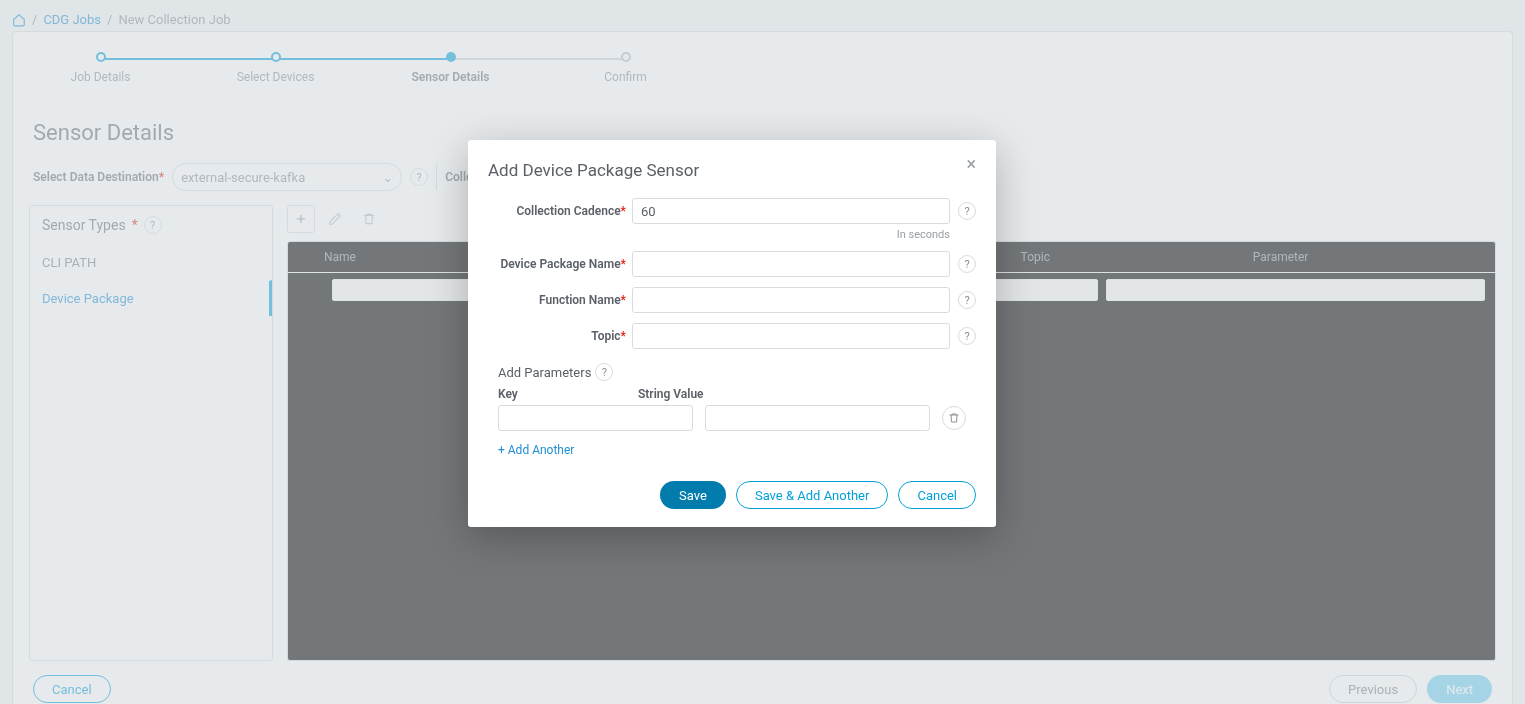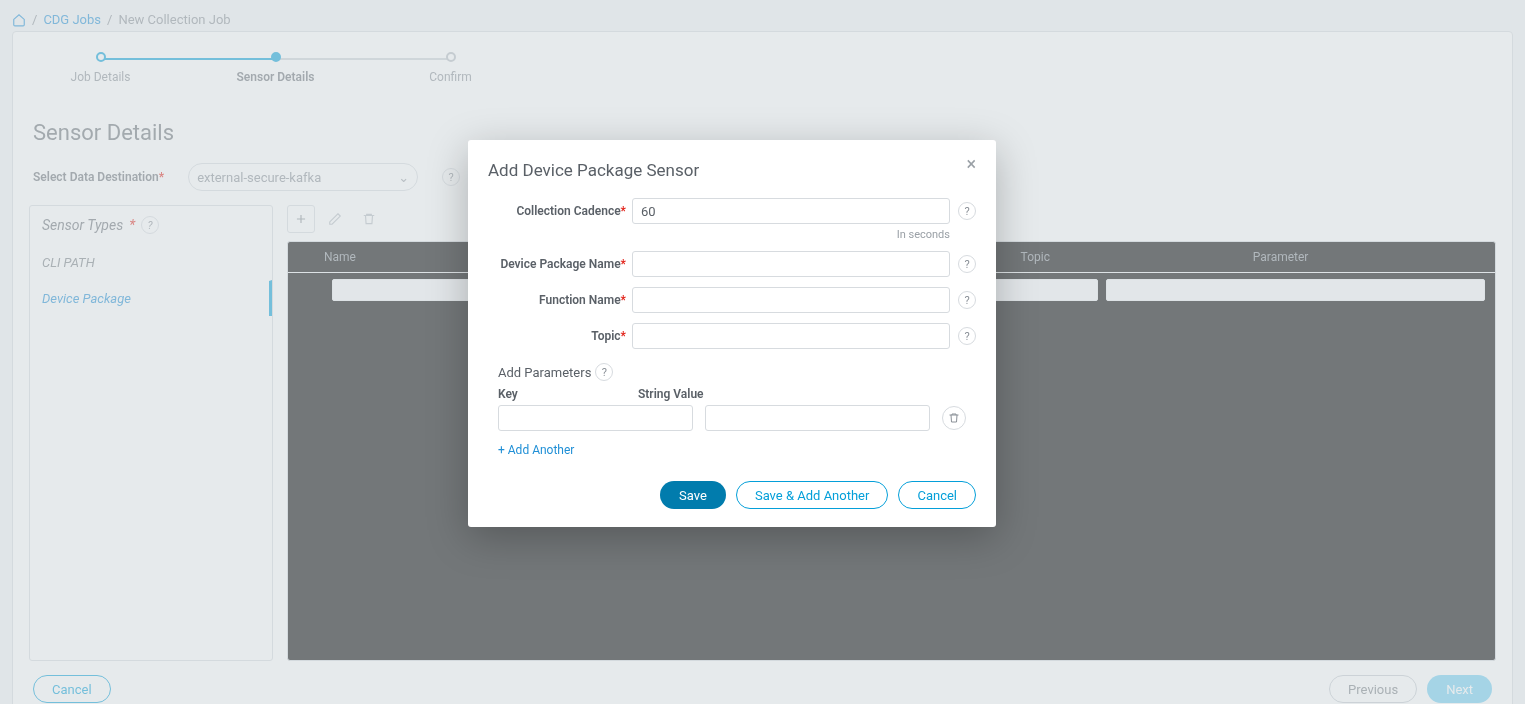--- a/index.html
+++ b/index.html
@@ -28,29 +28,29 @@
   .step.active .dot{background:var(--accent);border-color:var(--accent);}
   .step.future .dot{border-color:#b7bdc3;}
   .step .label{font-size:12px;color:var(--muted);}
   .step.active .label{font-weight:600;color:#6a7077;}
   .step-line{position:absolute;top:6px;height:2px;background:var(--accent);width:175px;left:-87px;z-index:1;}
   .step.future .step-line{background:#cdd2d7;}
   .step:first-child .step-line{display:none;}
 
   .content{padding:16px;}
   h2.page-title{font-size:22px;font-weight:400;color:#6b7177;margin:12px 4px 18px 4px;}
-  .filters{display:flex;align-items:center;gap:24px;margin-bottom:14px;padding:0 4px;}
+  .filters{display:flex;align-items:center;gap:8px;margin-bottom:14px;padding:0 4px;}
   .field-label{font-size:12px;font-weight:600;color:#6a7077;}
   .req{color:#e2231a;}
   .select{height:28px;border:1px solid var(--border);border-radius:14px;background:#fff;min-width:230px;display:flex;align-items:center;justify-content:space-between;padding:0 8px;color:var(--muted);font-size:13px;}
   .help{width:18px;height:18px;border:1px solid var(--border);border-radius:50%;display:inline-flex;align-items:center;justify-content:center;font-size:11px;color:var(--muted);}
   .divider-v{width:1px;height:26px;background:var(--border);}
 
   .body-cols{display:flex;gap:14px;align-items:stretch;}
-  .sensor-types{width:244px;border:1px solid var(--border);border-radius:3px;background:#fff;display:flex;flex-direction:column;font-style:italic;}
+  .sensor-types{width:244px;border:1px solid var(--border);border-radius:3px;background:#fff;display:flex;flex-direction:column;}
   .sensor-types .hdr{padding:10px 12px;font-size:14px;color:#6a7077;display:flex;align-items:center;gap:6px;}
   .sensor-types .item{padding:10px 12px;font-size:13px;color:#7a8086;border-top:1px solid transparent;}
   .sensor-types .item.sel{color:var(--link);border-right:3px solid var(--accent);background:#fff;}
 
   .sensor-main{flex:1;display:flex;flex-direction:column;}
   .toolbar{display:flex;gap:6px;margin-bottom:8px;}
   .tool-btn{width:28px;height:28px;border:1px solid var(--border);border-radius:3px;background:#fff;display:flex;align-items:center;justify-content:center;color:var(--muted);}
   .grid{border:1px solid var(--border);border-radius:3px;background:#000000;flex:1;min-height:420px;}
   .grid-head{display:flex;padding:8px 10px;border-bottom:1px solid #eceef0;color:var(--muted);font-size:12px;}
   .grid-head .c1{flex:0 0 26px;}
@@ -104,20 +104,25 @@
     <span>/</span>
     <span>New Collection Job</span>
   </div>
 
   <div class="card">
     <div class="stepper">
       <div class="step done">
         <div class="dot"></div>
         <div class="label">Job Details</div>
       </div>
+      <div class="step done">
+        <div class="step-line"></div>
+          <div class="dot"></div>
+        <div class="label">Select Devices</div>
+      </div>
       <div class="step active">
         <div class="step-line"></div>
           <div class="dot"></div>
         <div class="label">Sensor Details</div>
       </div>
       <div class="step future">
         <div class="step-line"></div>
           <div class="dot"></div>
         <div class="label">Confirm</div>
       </div>

